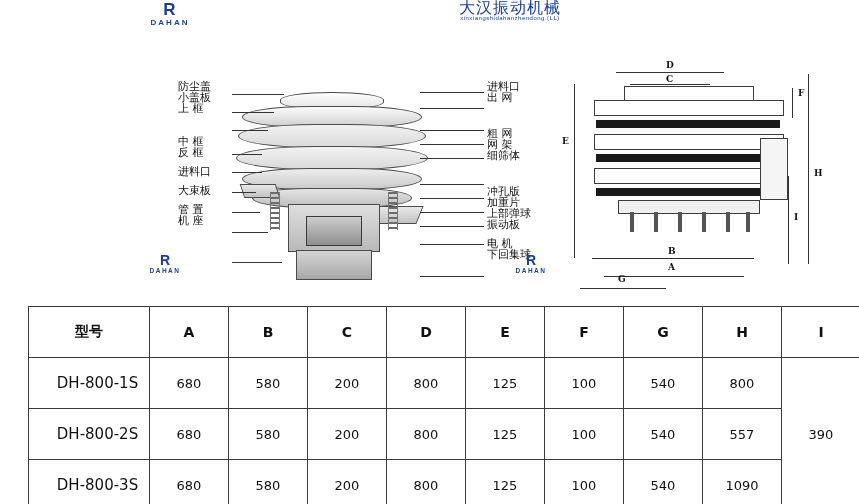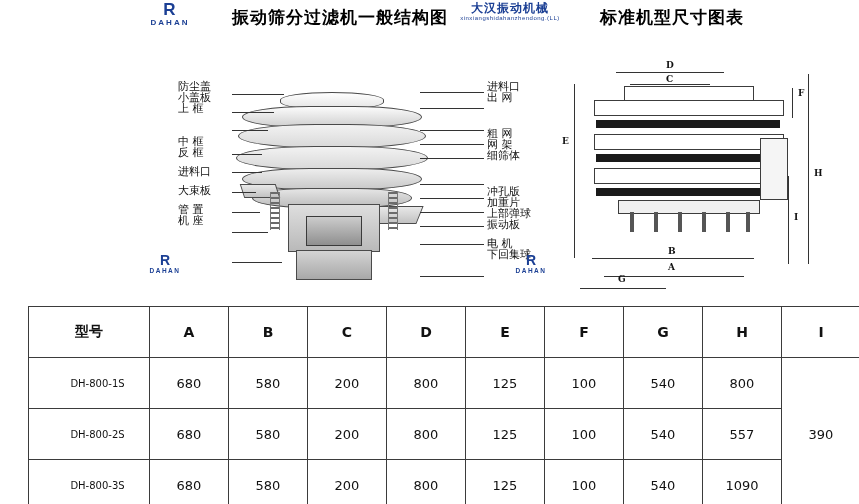--- a/index.html
+++ b/index.html
@@ -60,23 +60,23 @@
     font-family: "DejaVu Sans", sans-serif;
   }
   .brand-mid {
     position: absolute;
     left: 455px;
     top: 2px;
     width: 110px;
     text-align: center;
   }
   .brand-mid .cn {
-    font-size: 12px;
+    font-size: 16px;
     color: #1b3f94;
-    font-weight: bold;
+    font-weight: normal;
     letter-spacing: 1px;
     line-height: 12px;
   }
   .brand-mid .en {
     font-size: 6px;
     color: #1b3f94;
     letter-spacing: 0.5px;
     line-height: 8px;
   }
   .title-right {
@@ -285,42 +285,40 @@
     color: #111;
     font-family: "DejaVu Sans", sans-serif;
     height: 48px;
     background: #fff;
   }
   table.spec th {
     font-weight: bold;
     font-size: 14px;
   }
   table.spec td.model {
-    font-size: 10px;
+    font-size: 15px;
     padding-left: 18px;
   }
   table.spec .col-model { width: 118px; }
   table.spec .col-dim { width: 76px; }
 </style>
 </head>
 <body>
 
 <div class="page">
 
   <div class="header">
     <div class="brand-left">
       <div class="brand-mark">R</div>
       <div class="brand-name">DAHAN</div>
     </div>
-    <div class="title-main">振动筛分过滤机一般结构图</div>
     <div class="brand-mid">
       <div class="cn">大汉振动机械</div>
       <div class="en">xinxiangshidahanzhendong.(LL)</div>
     </div>
-    <div class="title-right">标准机型尺寸图表</div>
   </div>
 
   <div class="figures">
 
     <div class="fig-left">
 
       <div class="machine">
         <div class="deck top"></div>
         <div class="deck d1"></div>
         <div class="deck d2"></div>

